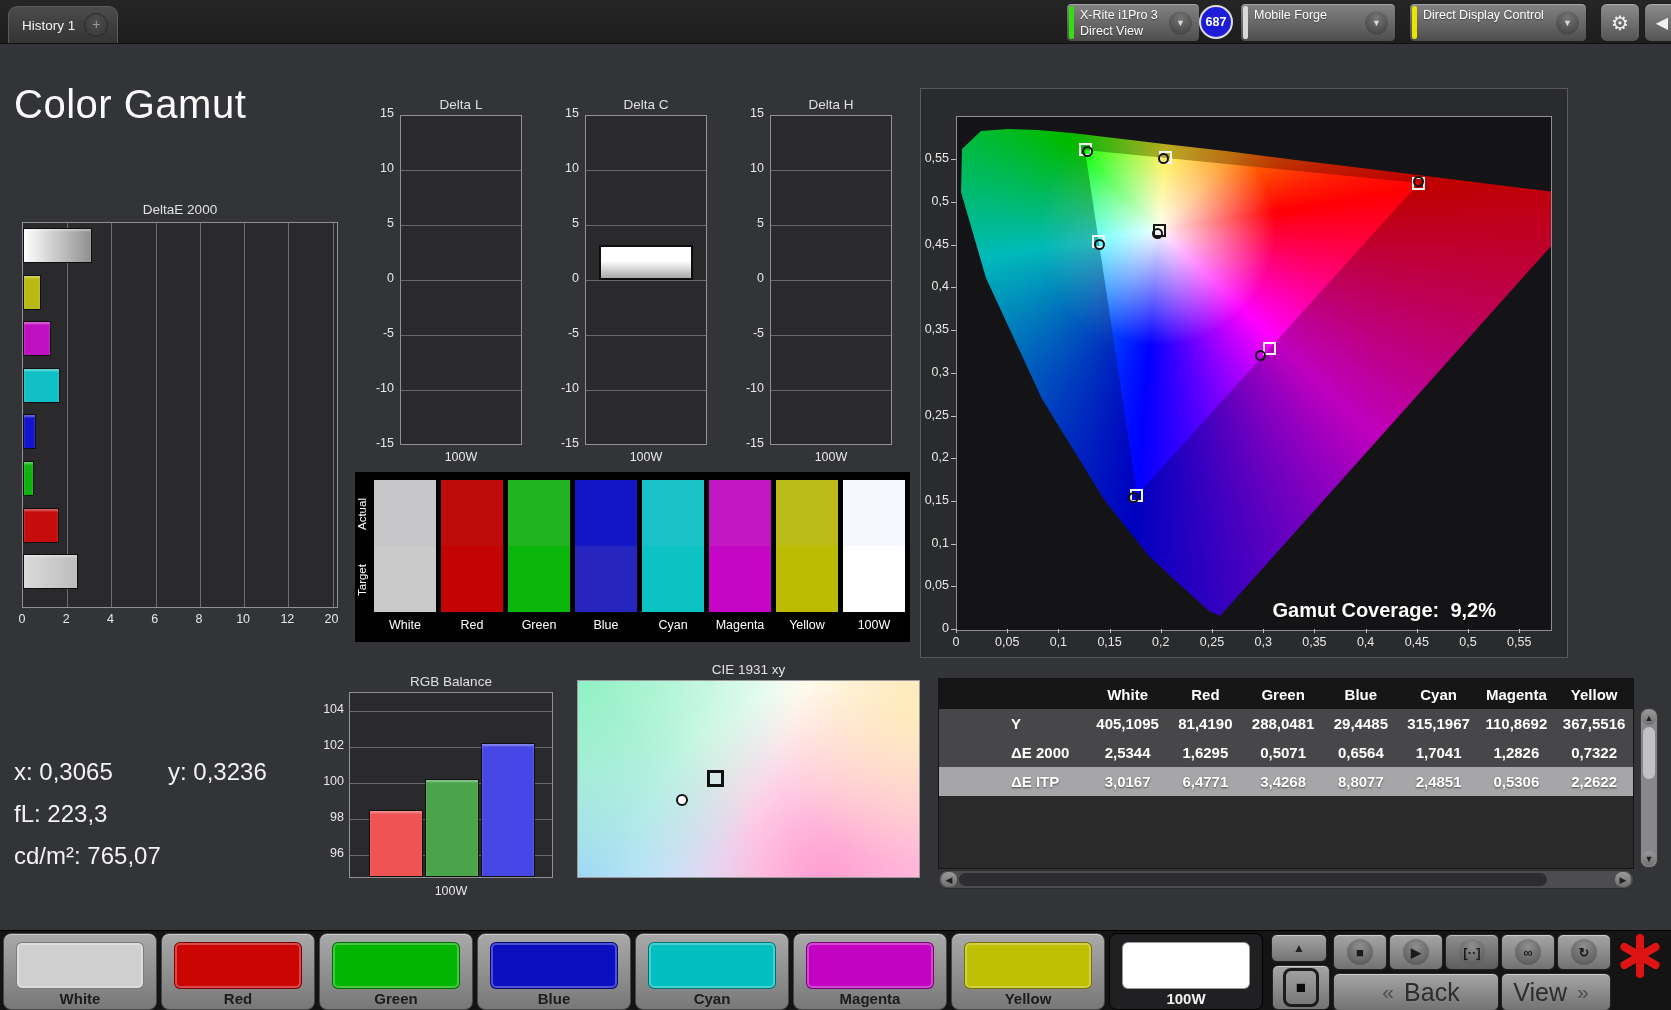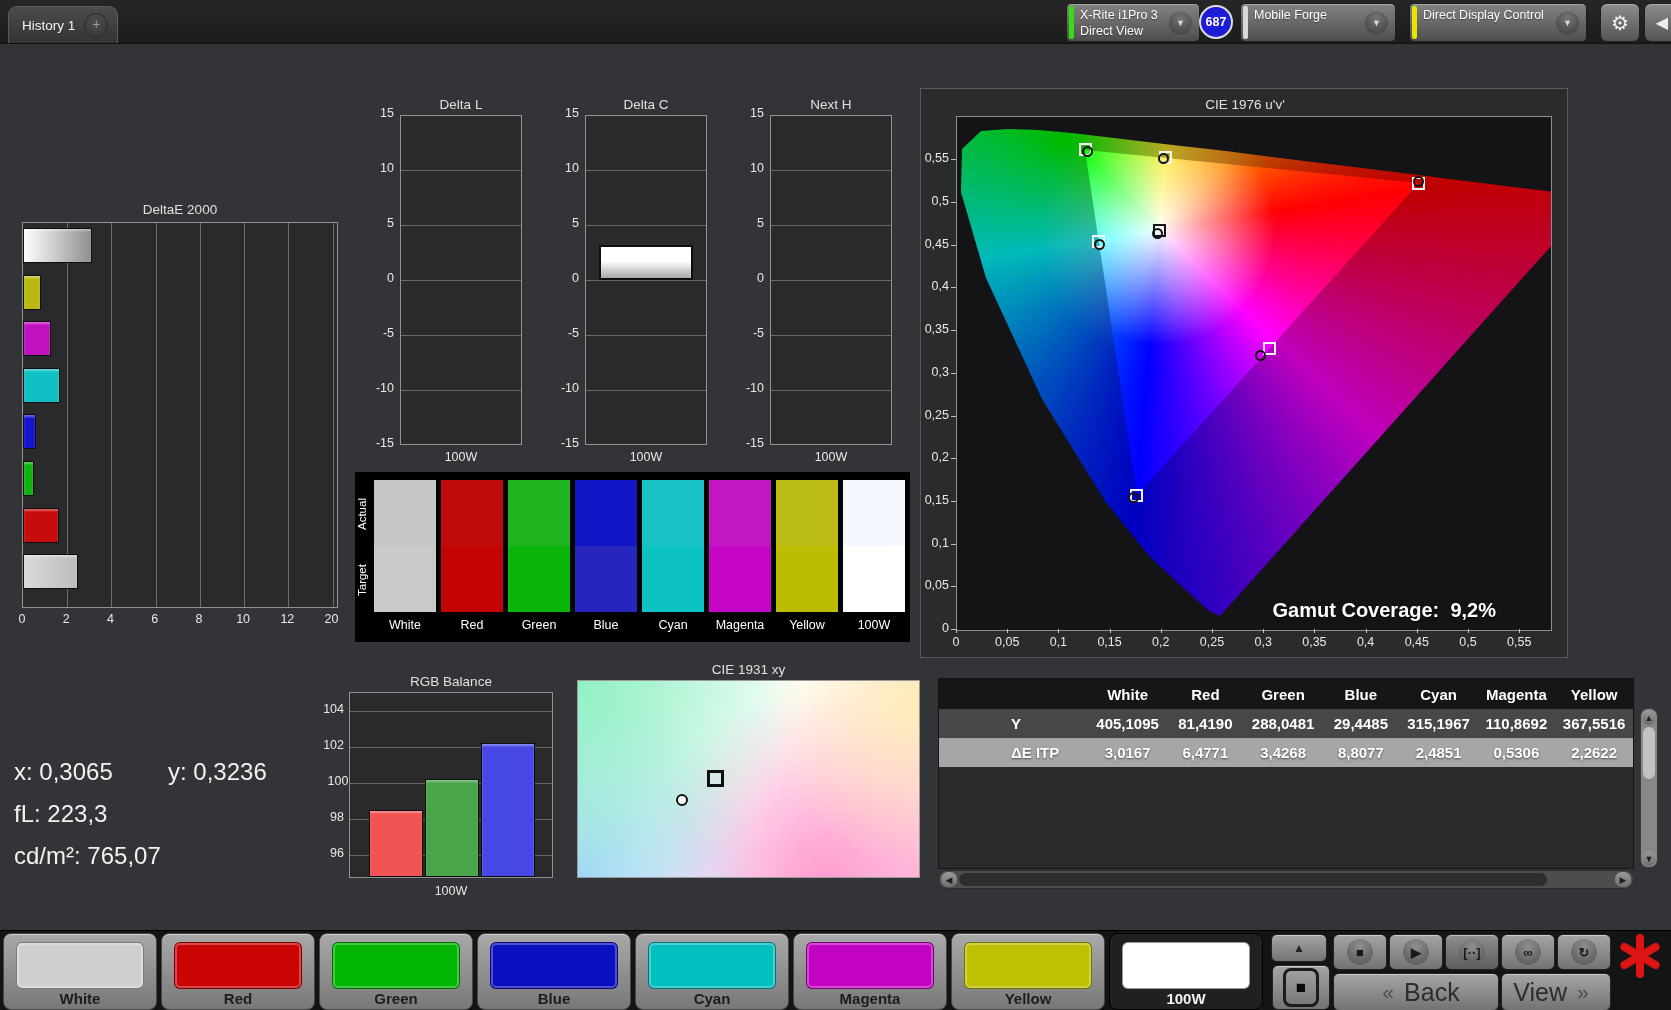--- a/index.html
+++ b/index.html
@@ -158,20 +158,21 @@
     </div>
 
     <div class="iconbtn" style="left:1600px;width:38px;font-size:20px;">
       <span>⚙</span>
     </div>
     <div class="iconbtn" style="left:1644px;width:34px;font-size:16px;">
       <span>◀</span>
     </div>
   </div>
 
+  <div class="page-title">Color Gamut</div>
 
   <div class="ctitle" style="left:22px;top:202px;width:316px;">DeltaE 2000</div>
   <div class="plotbox" id="deltae-plot" style="left:22px;top:222px;width:316px;height:386px;">
       <div class="gridv" style="left: 44.2254px;"></div>
       <div class="gridv" style="left: 88.4507px;"></div>
       <div class="gridv" style="left: 132.676px;"></div>
       <div class="gridv" style="left: 176.901px;"></div>
       <div class="gridv" style="left: 221.127px;"></div>
       <div class="gridv" style="left: 265.352px;"></div>
       <div class="gridv" style="left: 309.577px;"></div>
@@ -222,21 +223,21 @@
         <div class="hbar" style="left: 13px; right: 13px; top: 128.8px; height: 35.2px; background: linear-gradient(rgb(255, 255, 255) 45%, rgb(169, 169, 169)); border-width: 2px;"></div>
       </div>
       <div class="ticklab" style="left: 545px; top: 106px; width: 34px; text-align: right;">15</div>
       <div class="ticklab" style="left: 545px; top: 161px; width: 34px; text-align: right;">10</div>
       <div class="ticklab" style="left: 545px; top: 216px; width: 34px; text-align: right;">5</div>
       <div class="ticklab" style="left: 545px; top: 271px; width: 34px; text-align: right;">0</div>
       <div class="ticklab" style="left: 545px; top: 326px; width: 34px; text-align: right;">-5</div>
       <div class="ticklab" style="left: 545px; top: 381px; width: 34px; text-align: right;">-10</div>
       <div class="ticklab" style="left: 545px; top: 436px; width: 34px; text-align: right;">-15</div>
       <div class="ticklab" style="left: 585px; top: 450px; width: 122px; text-align: center;">100W</div>
-      <div class="ctitle" style="left: 760px; top: 97px; width: 142px;">Next H</div>
+      <div class="ctitle" style="left: 760px; top: 97px; width: 142px;">Delta H</div>
       <div class="plotbox" style="left: 770px; top: 115px; width: 122px; height: 330px;">
         <div class="gridh" style="top: 54px;"></div>
         <div class="gridh" style="top: 109px;"></div>
         <div class="gridh" style="top: 164px;"></div>
         <div class="gridh" style="top: 219px;"></div>
         <div class="gridh" style="top: 274px;"></div>
       </div>
       <div class="ticklab" style="left: 730px; top: 106px; width: 34px; text-align: right;">15</div>
       <div class="ticklab" style="left: 730px; top: 161px; width: 34px; text-align: right;">10</div>
       <div class="ticklab" style="left: 730px; top: 216px; width: 34px; text-align: right;">5</div>
@@ -286,21 +287,20 @@
       </div>
       <div class="swlabel" style="left: 421px;">Yellow</div>
       <div class="swatch" style="left: 488px;">
         <div class="half" style="top: 0px; background: rgb(246, 248, 255);"></div>
         <div class="half" style="top: 50%; background: rgb(255, 255, 255);"></div>
       </div>
       <div class="swlabel" style="left: 488px;">100W</div>
     </div>
 
   <div class="cie-panel">
-    <div class="ctitle" style="left:0;top:8px;width:648px;">CIE 1976 u'v'</div>
     <div class="cie-plot" id="cie-plot">
       <div class="horseshoe"></div>
       <div class="gamut-tri"></div>
       <div class="coverage">
         <span>Gamut Coverage:</span>&nbsp;&nbsp;<span>9,2%</span>
       </div>
     <div class="mk-sq" style="left: 196.047px; top: 106.572px; border-color: rgb(22, 22, 22);"></div>
         <div class="mk-ci" style="left: 194.59px; top: 110.561px;"></div>
         <div class="mk-sq" style="left: 455.017px; top: 59.9434px;"></div>
         <div class="mk-ci" style="left: 455.71px; top: 59.0646px;"></div>
@@ -379,21 +379,21 @@
       <div class="gridh" style="top: 90px;"></div>
       <div class="gridh" style="top: 126px;"></div>
       <div class="gridh" style="top: 162px;"></div>
       <div class="hbar" style="left: 19px; width: 54px; top: 117px; bottom: 0px; background: linear-gradient(rgb(240, 83, 83), rgb(240, 83, 83)) rgb(240, 83, 83);"></div>
       <div class="hbar" style="left: 75px; width: 54px; top: 86.4px; bottom: 0px; background: linear-gradient(rgb(74, 164, 74), rgb(74, 164, 74)) rgb(74, 164, 74);"></div>
       <div class="hbar" style="left: 131px; width: 54px; top: 50.4px; bottom: 0px; background: linear-gradient(rgb(71, 71, 230), rgb(71, 71, 230)) rgb(71, 71, 230);"></div>
     </div>
   <div id="rgb-axes">
       <div class="ticklab" style="left: 308px; top: 702px; width: 36px; text-align: right;">104</div>
       <div class="ticklab" style="left: 308px; top: 738px; width: 36px; text-align: right;">102</div>
-      <div class="ticklab" style="left: 320px; top: 774px; width: 36px; text-align: center;">100</div>
+      <div class="ticklab" style="left: 308px; top: 774px; width: 36px; text-align: right;">100</div>
       <div class="ticklab" style="left: 308px; top: 810px; width: 36px; text-align: right;">98</div>
       <div class="ticklab" style="left: 308px; top: 846px; width: 36px; text-align: right;">96</div>
     </div>
   <div class="ticklab" style="left:349px;top:884px;width:204px;text-align:center;">100W</div>
 
   <div class="ctitle" style="left:577px;top:662px;width:343px;">CIE 1931 xy</div>
   <div id="cie31" style="position:absolute;left:577px;top:680px;width:343px;height:198px;border:1px solid #9a9a9c;box-sizing:border-box;
        background:
          radial-gradient(circle at 100% 12%, rgba(255,236,178,.9), rgba(255,236,178,0) 42%),
          radial-gradient(circle at 0% 0%, rgba(140,240,195,.95), rgba(140,240,195,0) 58%),
@@ -418,20 +418,30 @@
       <div class="trow dark">
         <div class="tlabel">Y</div>
         <div class="tcell">405,1095</div>
         <div class="tcell">81,4190</div>
         <div class="tcell">288,0481</div>
         <div class="tcell">29,4485</div>
         <div class="tcell">315,1967</div>
         <div class="tcell">110,8692</div>
         <div class="tcell">367,5516</div>
       </div>
+      <div class="trow dark">
+        <div class="tlabel">ΔE 2000</div>
+        <div class="tcell">2,5344</div>
+        <div class="tcell">1,6295</div>
+        <div class="tcell">0,5071</div>
+        <div class="tcell">0,6564</div>
+        <div class="tcell">1,7041</div>
+        <div class="tcell">1,2826</div>
+        <div class="tcell">0,7322</div>
+      </div>
       <div class="trow light">
         <div class="tlabel">ΔE ITP</div>
         <div class="tcell">3,0167</div>
         <div class="tcell">6,4771</div>
         <div class="tcell">3,4268</div>
         <div class="tcell">8,8077</div>
         <div class="tcell">2,4851</div>
         <div class="tcell">0,5306</div>
         <div class="tcell">2,2622</div>
       </div>

